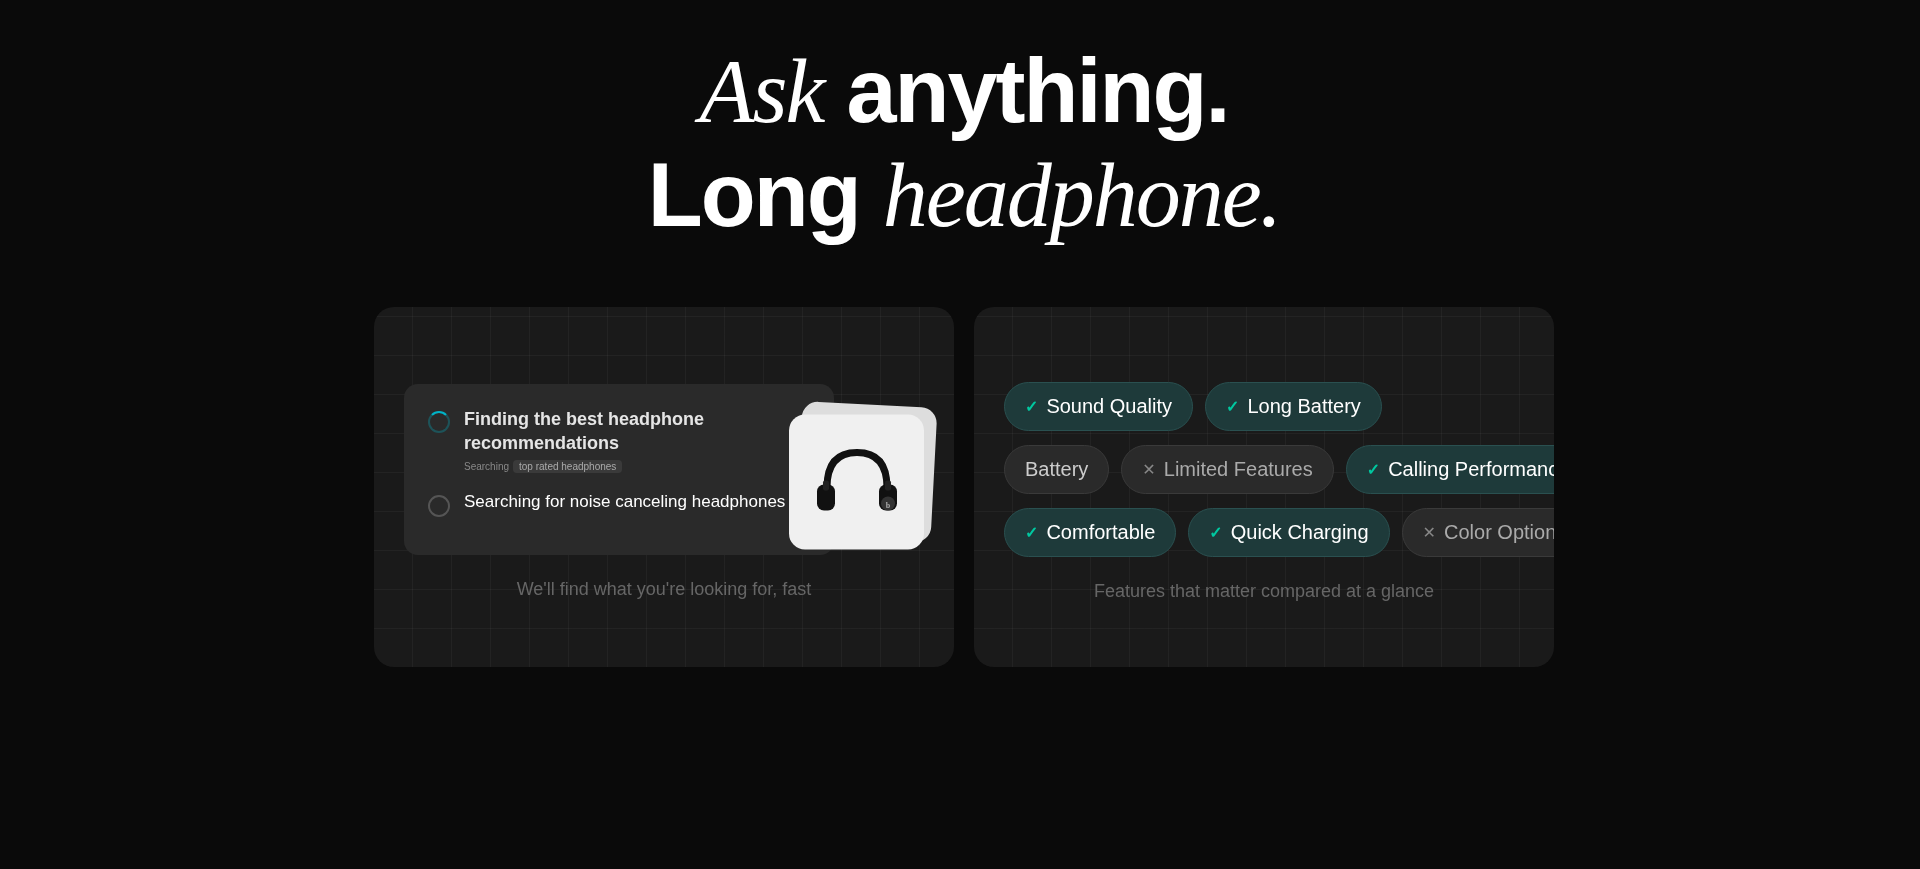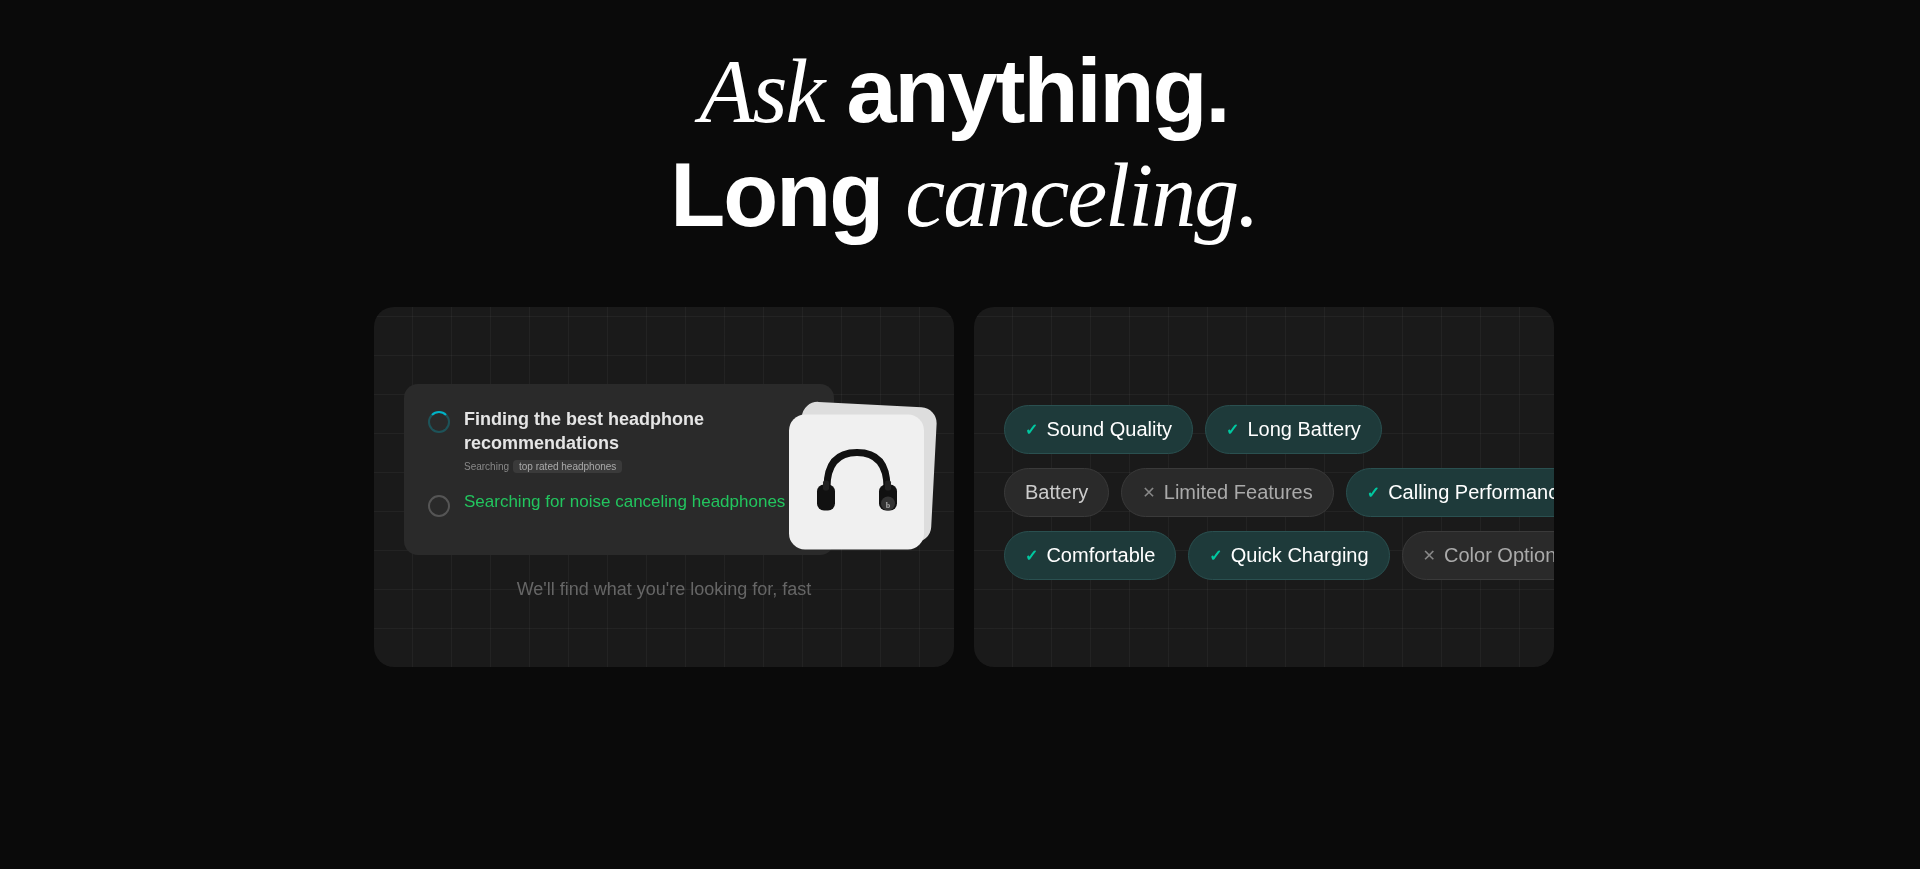--- a/index.html
+++ b/index.html
@@ -169,21 +169,21 @@
     .search-sub-text .keyword {
       color: #aaa;
       background-color: rgba(255,255,255,0.08);
       padding: 1px 6px;
       border-radius: 4px;
       margin-left: 4px;
     }
 
     .search-item-secondary {
       font-size: 17px;
-      color: #22c55e;
+      color: #ffffff;
     }
 
     
     .product-image-wrapper {
       position: absolute;
       right: 20px;
       top: 50%;
       transform: translateY(-50%);
       z-index: 2;
     }
@@ -301,21 +301,21 @@
 </head>
 <body>
 
 <div class="page-wrapper">
 
   <div class="hero-heading">
     <div class="line1">
       <span class="italic-ask">Ask</span><span> anything.</span>
     </div>
     <div class="line2">
-      <span>Long </span><span class="italic-everything">canceling.</span>
+      <span>Long </span><span class="italic-everything">headphone.</span>
     </div>
   </div>
 
   <div class="cards-container">
 
     <div class="card search-card">
 
       <div class="search-result-box">
 
         <div class="search-item search-item-active">
@@ -402,16 +402,17 @@
             <span>Quick Charging</span>
           </div>
           <div class="feature-tag feature-tag-cross">
             <span class="tag-icon">✕</span>
             <span>Color Options</span>
           </div>
         </div>
 
       </div>
 
+      <div class="card-caption">Features that matter compared at a glance</div>
     </div>
 
   </div>
 </div>
 
 </body></html>

